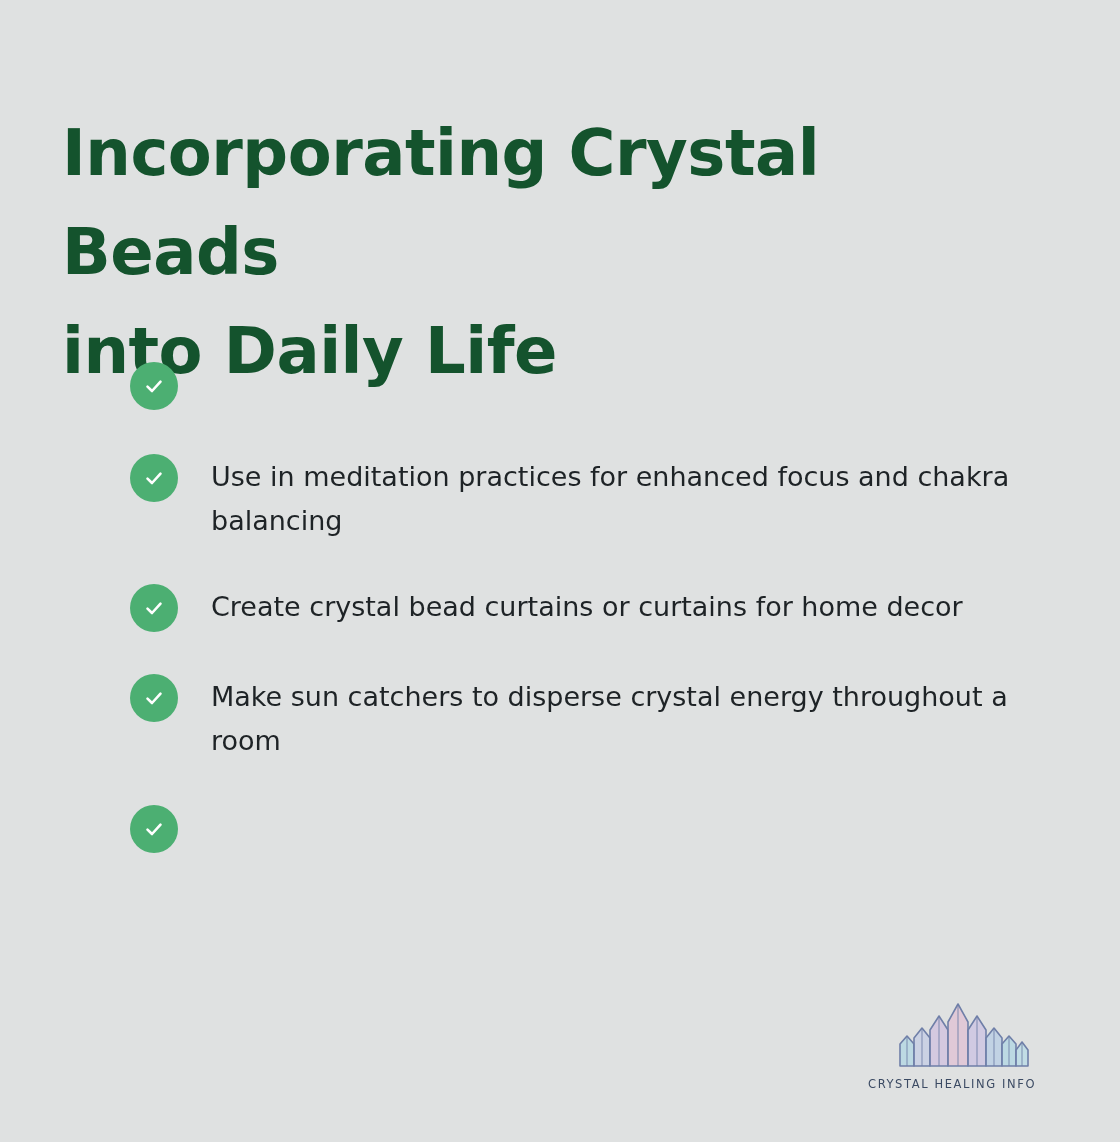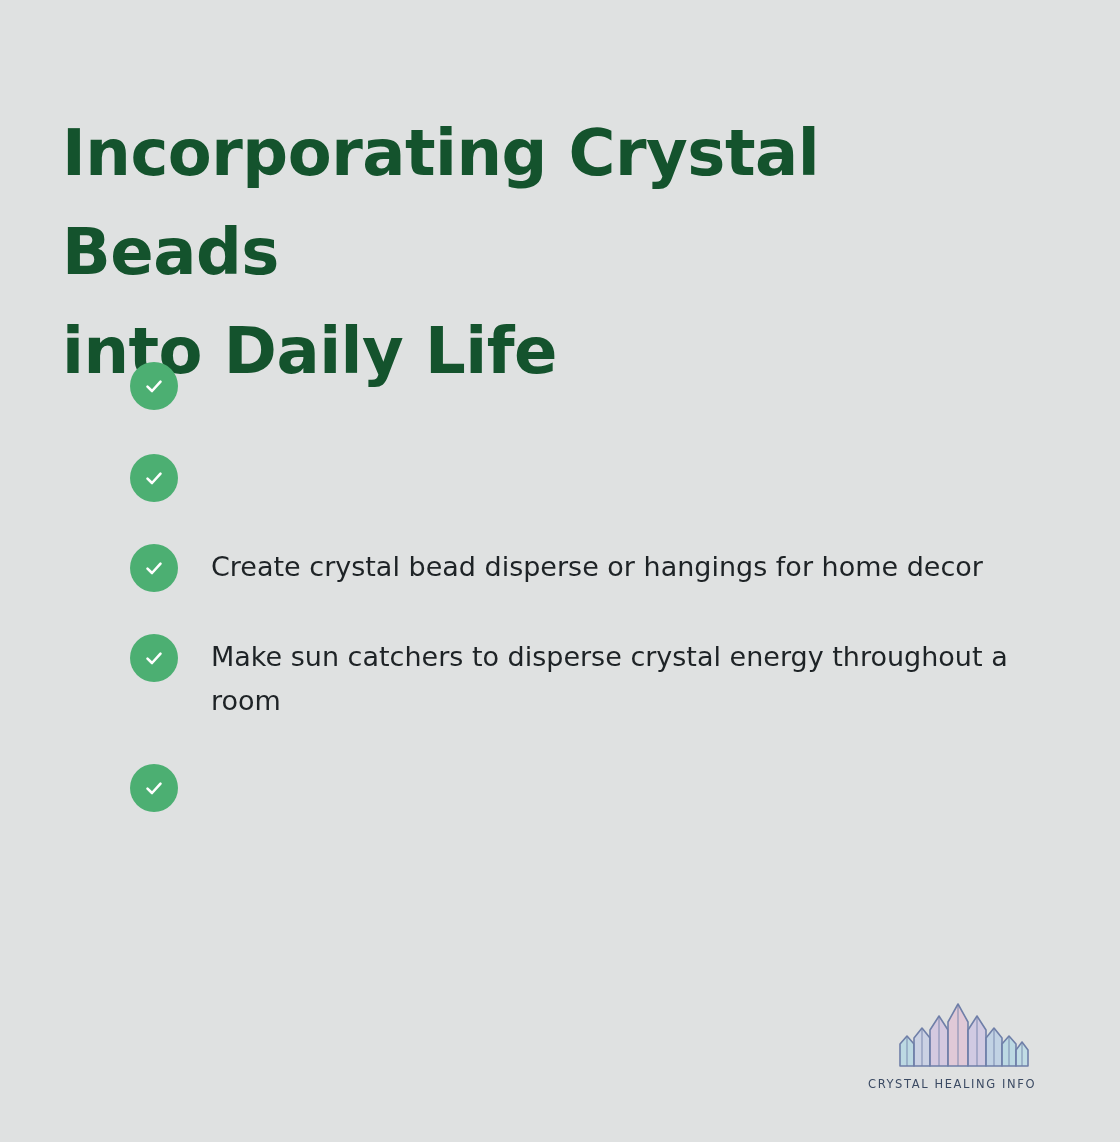--- a/index.html
+++ b/index.html
@@ -112,29 +112,30 @@
         </svg>
       </span>
     </div>
 
     <div class="list-item two">
       <span class="check-badge">
         <svg width="26" height="26" viewBox="0 0 26 26" aria-hidden="true">
           <path d="M6.5 13.6 L11 18 L19.5 8.6" fill="none" stroke="#ffffff" stroke-width="2.6" stroke-linecap="round" stroke-linejoin="round"></path>
         </svg>
       </span>
+      <span class="item-text">Use in meditation practices for enhanced focus and chakra balancing</span>
     </div>
 
     <div class="list-item three">
       <span class="check-badge">
         <svg width="26" height="26" viewBox="0 0 26 26" aria-hidden="true">
           <path d="M6.5 13.6 L11 18 L19.5 8.6" fill="none" stroke="#ffffff" stroke-width="2.6" stroke-linecap="round" stroke-linejoin="round"></path>
         </svg>
       </span>
-      <span class="item-text">Create crystal bead disperse or hangings for home decor</span>
+      <span class="item-text">Create crystal bead curtains or curtains for home decor</span>
     </div>
 
     <div class="list-item four">
       <span class="check-badge">
         <svg width="26" height="26" viewBox="0 0 26 26" aria-hidden="true">
           <path d="M6.5 13.6 L11 18 L19.5 8.6" fill="none" stroke="#ffffff" stroke-width="2.6" stroke-linecap="round" stroke-linejoin="round"></path>
         </svg>
       </span>
       <span class="item-text">Make sun catchers to disperse crystal energy throughout a room</span>
     </div>

